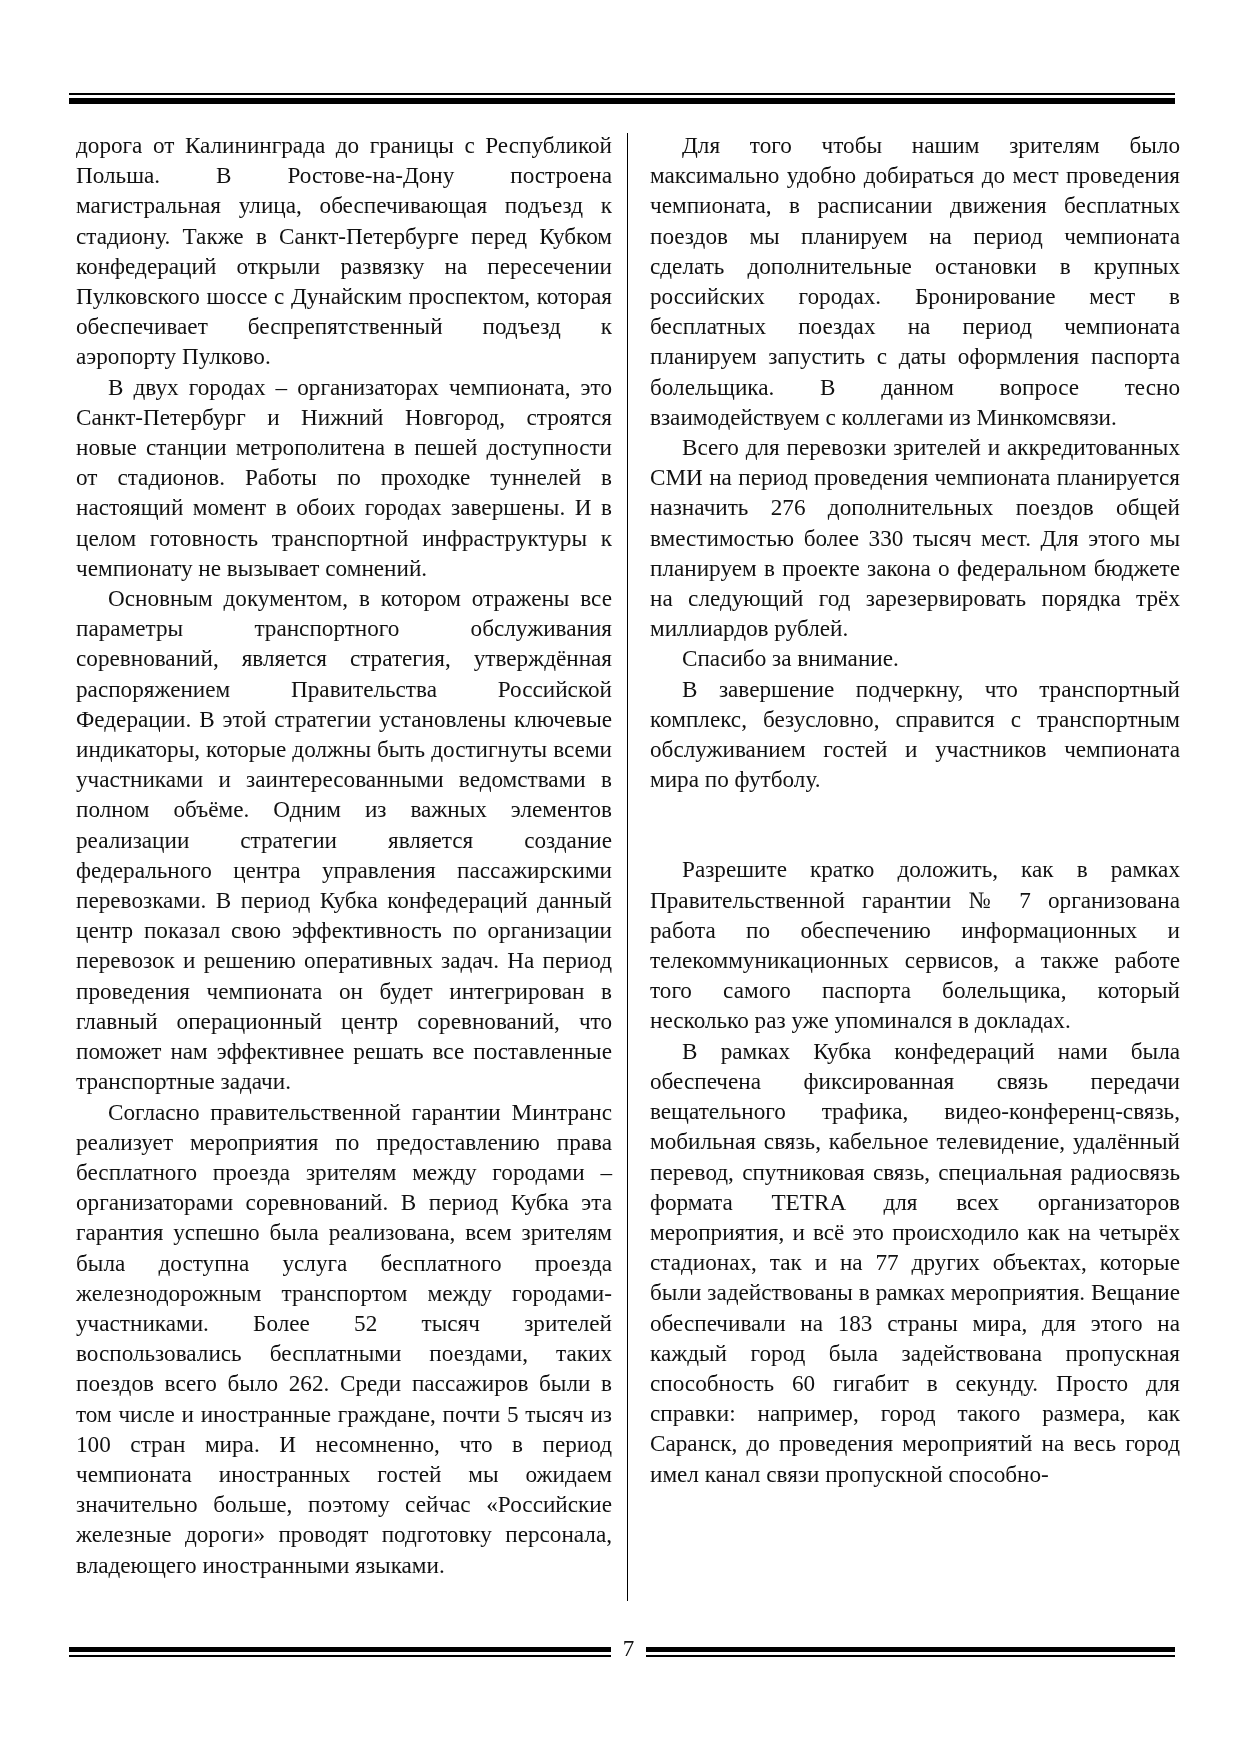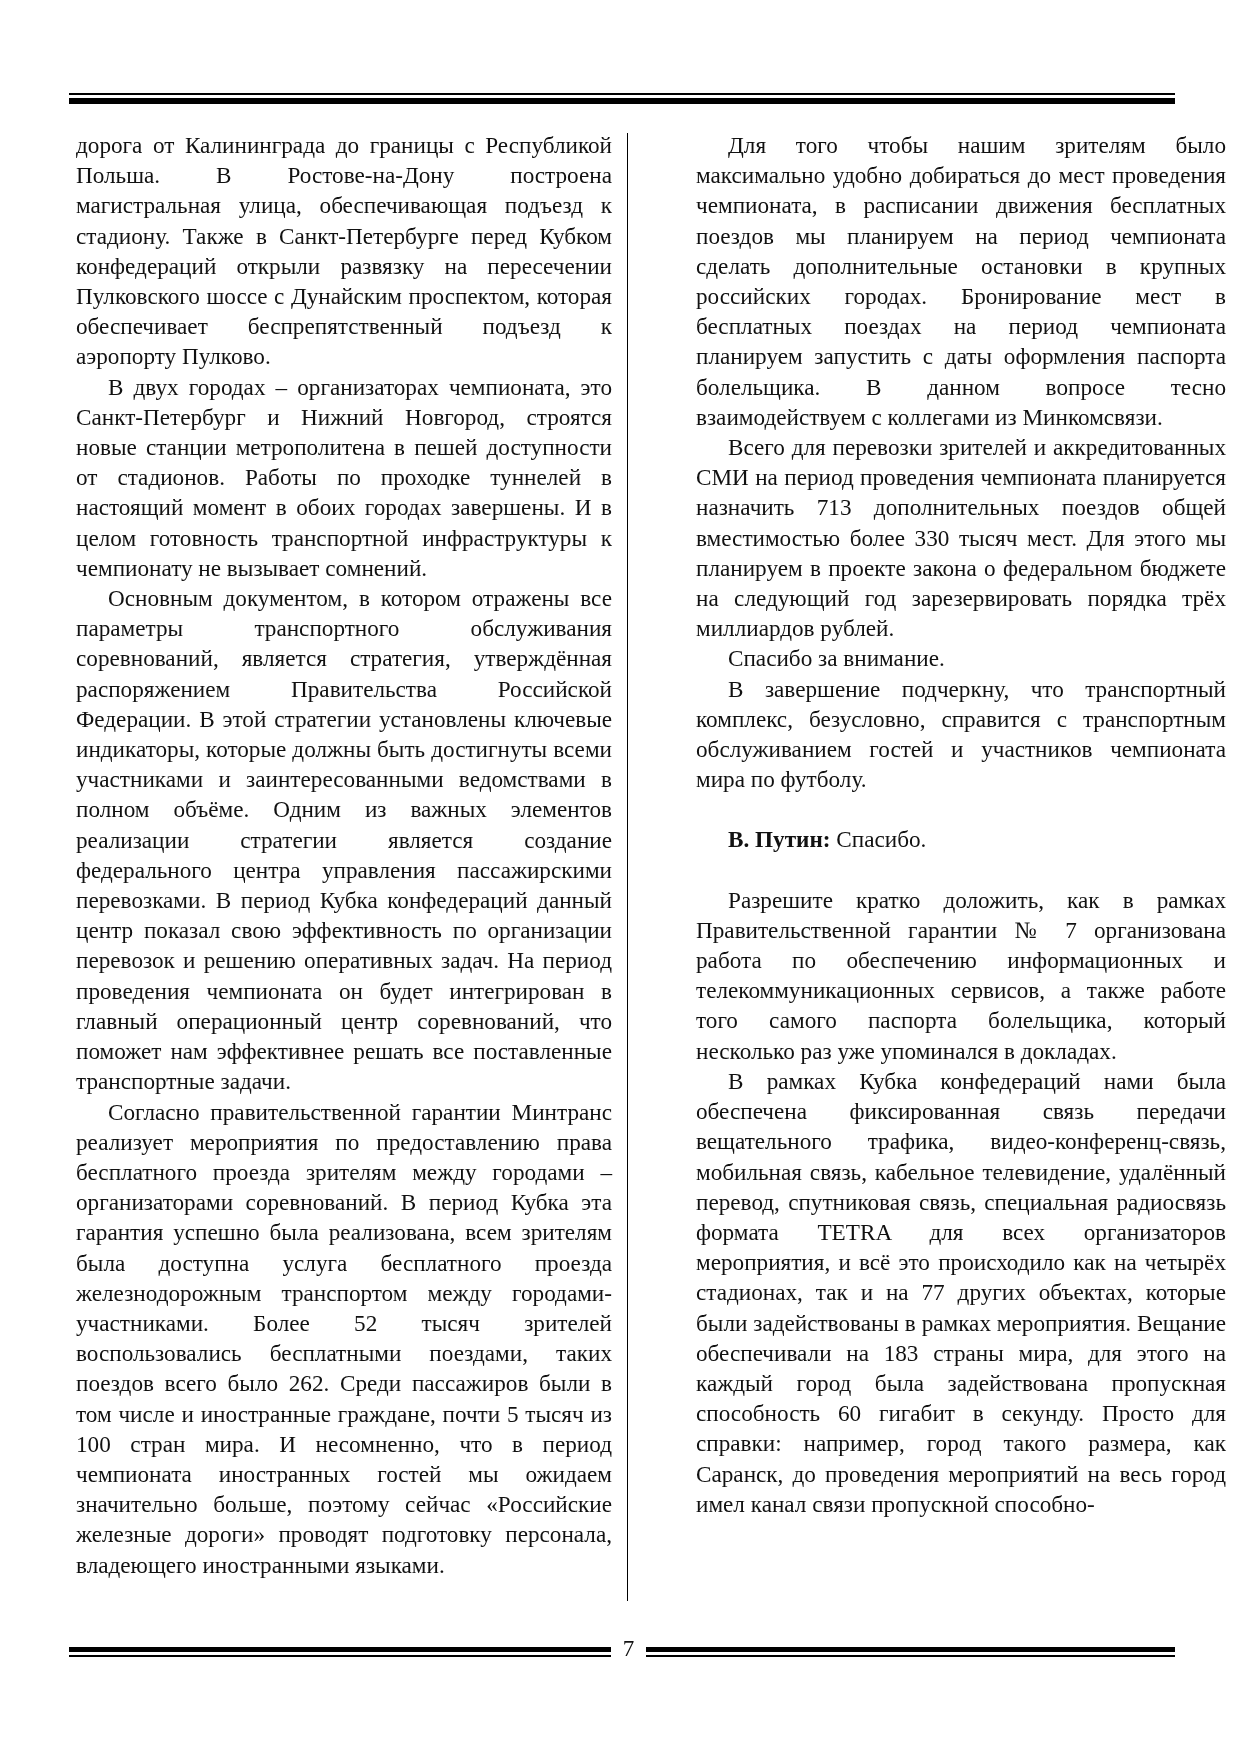--- a/index.html
+++ b/index.html
@@ -11,21 +11,21 @@
 
   .col-divider { position: absolute; left: 627px; top: 127px; width: 1px; height: 1468px; background: #000; }
 
   .column {
     position: absolute; top: 124px; width: 536px;
     font-family: "Liberation Serif", "DejaVu Serif", serif;
     font-size: 23.2px; line-height: 30.2px; text-align: justify;
     hyphens: manual;
   }
   .col-left { left: 76px; }
-  .col-right { left: 650px; width: 530px; margin-left: 46px; }
+  .col-right { left: 650px; width: 530px; }
 
   .column p { margin: 0; text-indent: 32px; }
   .column p.noindent { text-indent: 0; }
   .column p.last-line-left { text-align-last: left; }
   .spacer { height: 30px; }
   .speaker { font-weight: bold; }
 
   .footer-left-thick { position: absolute; left: 69px; width: 542px; top: 1641px; height: 5px; background: #000; }
   .footer-left-thin { position: absolute; left: 69px; width: 542px; top: 1649px; height: 2px; background: #000; }
   .footer-right-thick { position: absolute; left: 646px; width: 529px; top: 1641px; height: 5px; background: #000; }
@@ -47,27 +47,26 @@
     <p class="noindent">дорога от Калининграда до границы с Республикой Польша. В Ростове-на-Дону построена магистральная улица, обеспечивающая подъезд к стадиону. Также в Санкт-Петербурге перед Кубком конфедераций открыли развязку на пересечении Пулковского шоссе с Дунайским проспектом, которая обеспечивает беспрепятственный подъезд к аэропорту Пулково.</p>
     <p>В двух городах – организаторах чемпионата, это Санкт-Петербург и Нижний Новгород, строятся новые станции метрополитена в пешей доступности от стадионов. Работы по проходке туннелей в настоящий момент в обоих городах завершены. И в целом готовность транспортной инфраструктуры к чемпионату не вызывает сомнений.</p>
     <p>Основным документом, в котором отражены все параметры транспортного обслуживания соревнований, является стратегия, утверждённая распоряжением Правительства Российской Федерации. В этой стратегии установлены ключевые индикаторы, которые должны быть достигнуты всеми участниками и заинтересованными ведомствами в полном объёме. Одним из важных элементов реализации стратегии является создание федерального центра управления пассажирскими перевозками. В период Кубка конфедераций данный центр показал свою эффективность по организации перевозок и решению оперативных задач. На период проведения чемпионата он будет интегрирован в главный операционный центр соревнований, что поможет нам эффективнее решать все поставленные транспортные задачи.</p>
     <p>Согласно правительственной гарантии Минтранс реализует мероприятия по предоставлению права бесплатного проезда зрителям между городами – организаторами соревнований. В период Кубка эта гарантия успешно была реализована, всем зрителям была доступна услуга бесплатного проезда железнодорожным транспортом между городами-участниками. Более 52 тысяч зрителей воспользовались бесплатными поездами, таких поездов всего было 262. Среди пассажиров были в том числе и иностранные граждане, почти 5 тысяч из 100 стран мира. И несомненно, что в период чемпионата иностранных гостей мы ожидаем значительно больше, поэтому сейчас «Российские железные дороги» проводят подготовку персонала, владеющего иностранными языками.</p>
   </div>
 
   <div class="col-divider"></div>
 
   <div class="column col-right">
     <p>Для того чтобы нашим зрителям было максимально удобно добираться до мест проведения чемпионата, в расписании движения бесплатных поездов мы планируем на период чемпионата сделать дополнительные остановки в крупных российских городах. Бронирование мест в бесплатных поездах на период чемпионата планируем запустить с даты оформления паспорта болельщика. В данном вопросе тесно взаимодействуем с коллегами из Минкомсвязи.</p>
-    <p>Всего для перевозки зрителей и аккредитованных СМИ на период проведения чемпионата планируется назначить 713 дополнительных поездов общей вместимостью более 330 тысяч мест. Для этого мы планируем в проекте закона о федеральном бюджете на следующий год зарезервировать порядка трёх миллиардов рублей.</p>
+    <p>Всего для перевозки зрителей и аккредитованных СМИ на период проведения чемпионата планируется назначить 276 дополнительных поездов общей вместимостью более 330 тысяч мест. Для этого мы планируем в проекте закона о федеральном бюджете на следующий год зарезервировать порядка трёх миллиардов рублей.</p>
     <p>Спасибо за внимание.</p>
     <p>В завершение подчеркну, что транспортный комплекс, безусловно, справится с транспортным обслуживанием гостей и участников чемпионата мира по футболу.</p>
 
     <div class="spacer"></div>
 
-    <p><span class="speaker">В. Путин:</span><span> Спасибо.</span></p>
 
     <div class="spacer"></div>
 
     <p>Разрешите кратко доложить, как в рамках Правительственной гарантии № 7 организована работа по обеспечению информационных и телекоммуникационных сервисов, а также работе того самого паспорта болельщика, который несколько раз уже упоминался в докладах.</p>
     <p class="last-line-left">В рамках Кубка конфедераций нами была обеспечена фиксированная связь передачи вещательного трафика, видео-конференц-связь, мобильная связь, кабельное телевидение, удалённый перевод, спутниковая связь, специальная радиосвязь формата TETRA для всех организаторов мероприятия, и всё это происходило как на четырёх стадионах, так и на 77 других объектах, которые были задействованы в рамках мероприятия. Вещание обеспечивали на 183 страны мира, для этого на каждый город была задействована пропускная способность 60 гигабит в секунду. Просто для справки: например, город такого размера, как Саранск, до проведения мероприятий на весь город имел канал связи пропускной способно-</p>
   </div>
 
   <div class="footer-left-thick"></div>
   <div class="footer-left-thin"></div>
   <div class="page-number">7</div>

